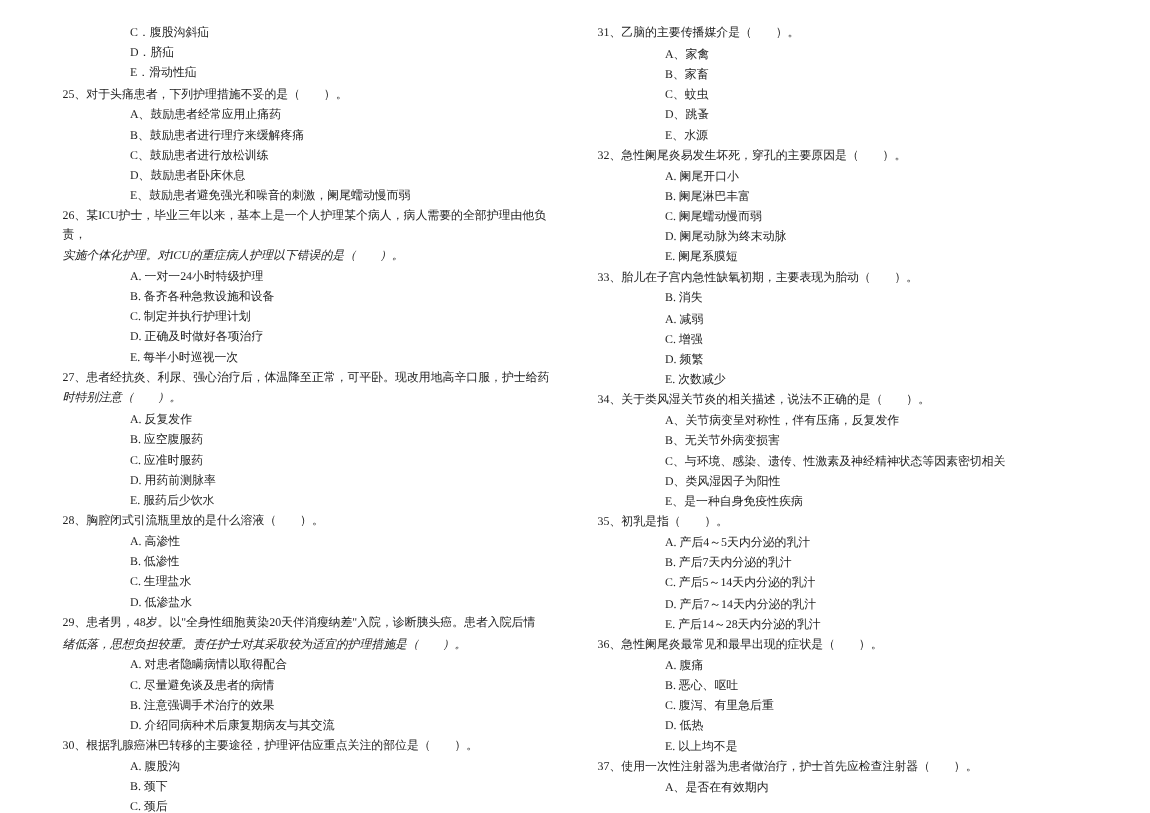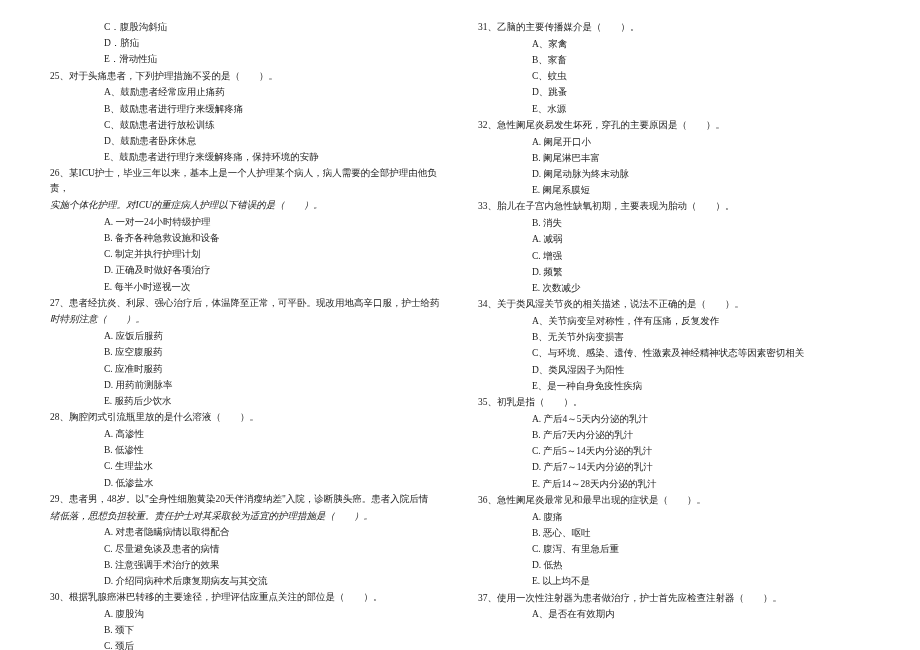--- a/index.html
+++ b/index.html
@@ -51,33 +51,33 @@
 
     <div class="option-line">C．腹股沟斜疝</div>
     <div class="option-line">D．脐疝</div>
     <div class="option-line">E．滑动性疝</div>
 
     <div class="question-line q-prefix">25、对于头痛患者，下列护理措施不妥的是（　　）。</div>
     <div class="option-line">A、鼓励患者经常应用止痛药</div>
     <div class="option-line">B、鼓励患者进行理疗来缓解疼痛</div>
     <div class="option-line">C、鼓励患者进行放松训练</div>
     <div class="option-line">D、鼓励患者卧床休息</div>
-    <div class="option-line">E、鼓励患者进行理疗来缓解疼痛，保持环境的安静</div>
+    <div class="option-line">E、鼓励患者避免强光和噪音的刺激，阑尾蠕动慢而弱</div>
 
     <div class="question-line q-prefix">26、某ICU护士，毕业三年以来，基本上是一个人护理某个病人，病人需要的全部护理由他负责，</div>
     <div class="question-line cont-line">实施个体化护理。对ICU的重症病人护理以下错误的是（　　）。</div>
     <div class="option-line">A. 一对一24小时特级护理</div>
     <div class="option-line">B. 备齐各种急救设施和设备</div>
     <div class="option-line">C. 制定并执行护理计划</div>
     <div class="option-line">D. 正确及时做好各项治疗</div>
     <div class="option-line">E. 每半小时巡视一次</div>
 
     <div class="question-line q-prefix">27、患者经抗炎、利尿、强心治疗后，体温降至正常，可平卧。现改用地高辛口服，护士给药</div>
     <div class="question-line cont-line">时特别注意（　　）。</div>
-    <div class="option-line">A. 应饭后服药</div>
+    <div class="option-line">A. 反复发作</div>
     <div class="option-line">B. 应空腹服药</div>
     <div class="option-line">C. 应准时服药</div>
     <div class="option-line">D. 用药前测脉率</div>
     <div class="option-line">E. 服药后少饮水</div>
 
     <div class="question-line q-prefix">28、胸腔闭式引流瓶里放的是什么溶液（　　）。</div>
     <div class="option-line">A. 高渗性</div>
     <div class="option-line">B. 低渗性</div>
     <div class="option-line">C. 生理盐水</div>
     <div class="option-line">D. 低渗盐水</div>
@@ -102,20 +102,21 @@
     <div class="question-line q-prefix">31、乙脑的主要传播媒介是（　　）。</div>
     <div class="option-line">A、家禽</div>
     <div class="option-line">B、家畜</div>
     <div class="option-line">C、蚊虫</div>
     <div class="option-line">D、跳蚤</div>
     <div class="option-line">E、水源</div>
 
     <div class="question-line q-prefix">32、急性阑尾炎易发生坏死，穿孔的主要原因是（　　）。</div>
     <div class="option-line">A. 阑尾开口小</div>
     <div class="option-line">B. 阑尾淋巴丰富</div>
+    <div class="option-line">C. 阑尾蠕动慢而弱</div>
     <div class="option-line">D. 阑尾动脉为终末动脉</div>
     <div class="option-line">E. 阑尾系膜短</div>
 
     <div class="question-line q-prefix">33、胎儿在子宫内急性缺氧初期，主要表现为胎动（　　）。</div>
     <div class="option-line">B. 消失</div>
     <div class="option-line">A. 减弱</div>
     <div class="option-line">C. 增强</div>
     <div class="option-line">D. 频繁</div>
     <div class="option-line">E. 次数减少</div>
 

